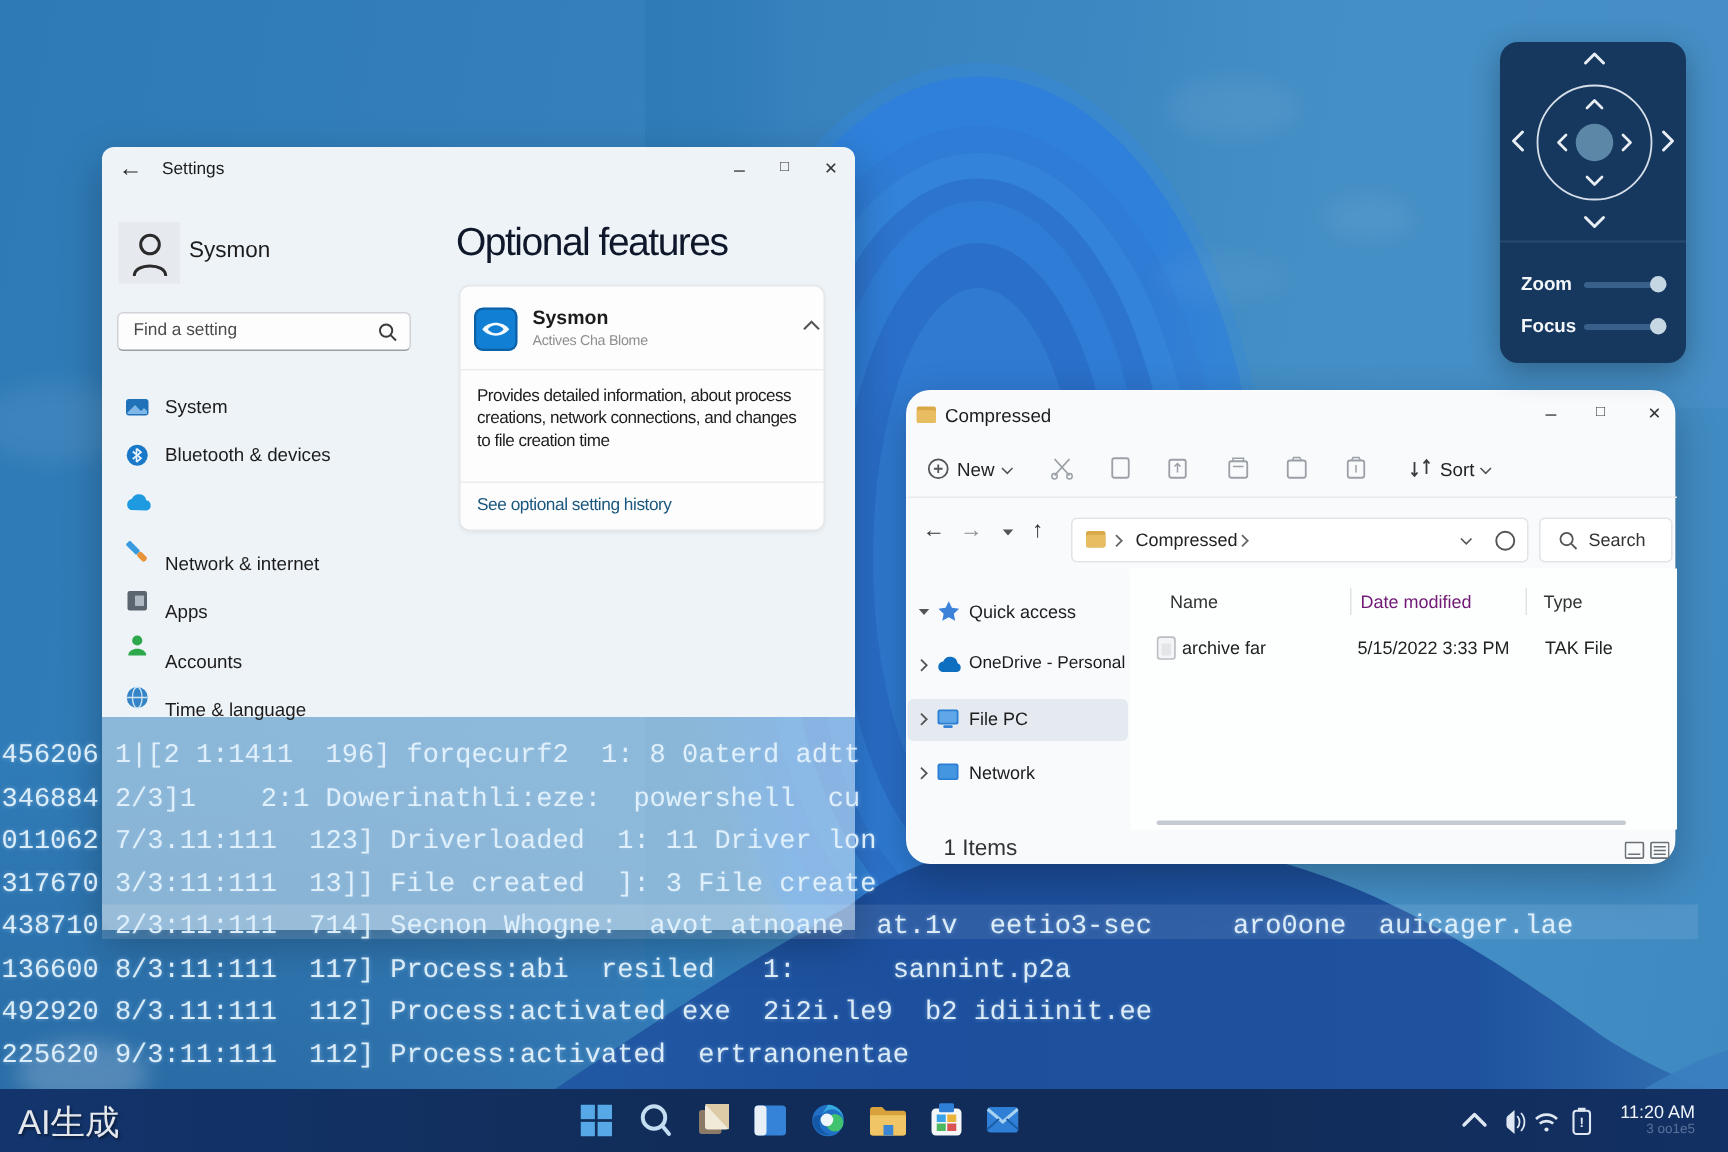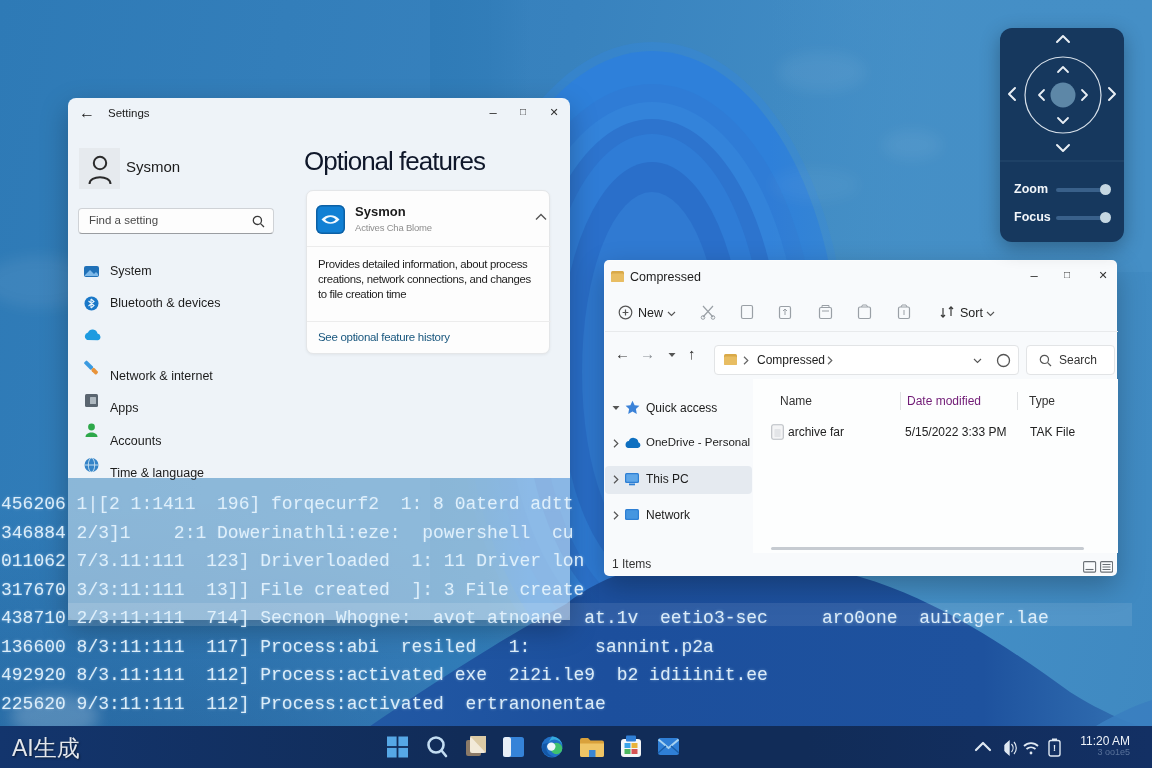--- a/index.html
+++ b/index.html
@@ -145,25 +145,25 @@
       <path d="M5.2,7.5 C8,4 13,4 15.8,7.5 C13,11 8,11 5.2,7.5 Z" fill="#1180d4"></path>
     </svg>
     <div class="abs" style="left:48px;top:13px;font-size:13px;font-weight:600;color:#1b1b1b;">Sysmon</div>
     <div class="abs" style="left:48px;top:31px;font-size:9.5px;letter-spacing:-0.2px;color:#8e8e8e;">Actives Cha Blome</div>
     <svg class="abs" style="left:228px;top:22px;" width="12" height="8" viewBox="0 0 12 8">
       <path d="M1,6.5 L6,1.5 L11,6.5" fill="none" stroke="#555" stroke-width="1.4"></path>
     </svg>
     <div class="abs" style="left:0;top:55px;width:244px;height:1px;background:#ececec;"></div>
     <div class="abs" style="left:11px;top:66px;width:235px;font-size:11.4px;line-height:15px;color:#1d1d1d;white-space:nowrap;letter-spacing:-0.35px;">Provides detailed information, about process<br>creations, network connections, and changes<br>to file creation time</div>
     <div class="abs" style="left:0;top:130px;width:244px;height:1px;background:#ececec;"></div>
-    <div class="abs" style="left:11px;top:140px;font-size:11.5px;letter-spacing:-0.3px;color:#19577e;">See optional feature history</div>
-  </div>
-</div>
-
-<div class="abs" id="explorer" style="left:604px;top:260px;width:513px;height:316px;background:#f8fafc;border-radius:5px;
+    <div class="abs" style="left:11px;top:140px;font-size:11.5px;letter-spacing:-0.3px;color:#19577e;">See optional setting history</div>
+  </div>
+</div>
+
+<div class="abs" id="explorer" style="left:604px;top:260px;width:513px;height:316px;background:#f8fafc;border-radius:16px;
   box-shadow:0 10px 28px rgba(0,0,0,0.26);border:1px solid rgba(255,255,255,0.4);">
 
   <svg class="abs" style="left:6px;top:9px;" width="14" height="13" viewBox="0 0 14 13">
     <rect x="0" y="1" width="13" height="11" rx="1.5" fill="#d9a948"></rect>
     <rect x="0" y="3.5" width="13" height="8.5" rx="1.5" fill="#e8bd62"></rect>
   </svg>
   <div class="abs" style="left:25px;top:9px;font-size:12.5px;color:#1c1c1c;">Compressed</div>
   <div class="abs" style="left:419px;top:7px;width:20px;text-align:center;font-size:13px;color:#333;">–</div>
   <div class="abs" style="left:452px;top:8px;width:20px;text-align:center;font-size:10px;color:#333;">□</div>
   <div class="abs" style="left:488px;top:8px;width:20px;text-align:center;font-size:11px;color:#333;">✕</div>
@@ -269,21 +269,21 @@
     <div class="abs" style="left:41px;top:57px;font-size:11.5px;color:#1c1c1c;white-space:nowrap;">OneDrive - Personal</div>
 
     <svg class="abs" style="left:8px;top:96px;" width="6" height="9" viewBox="0 0 6 9">
         <path d="M1,0.8 L4.8,4.5 L1,8.2" fill="none" stroke="#555" stroke-width="1.2"></path>
       </svg>
     <svg class="abs" style="left:19px;top:93px;" width="16" height="14" viewBox="0 0 16 14">
       <rect x="1" y="1" width="14" height="10" rx="1.5" fill="#2d7fd4"></rect>
       <rect x="2.2" y="2.2" width="11.6" height="7.6" rx="0.8" fill="#5fa7e8"></rect>
       <rect x="5" y="11.5" width="6" height="1.8" fill="#2d7fd4"></rect>
     </svg>
-    <div class="abs" style="left:41px;top:93px;font-size:12px;color:#1c1c1c;white-space:nowrap;">This PC</div>
+    <div class="abs" style="left:41px;top:93px;font-size:12px;color:#1c1c1c;white-space:nowrap;">File PC</div>
 
     <svg class="abs" style="left:8px;top:132px;" width="6" height="9" viewBox="0 0 6 9">
         <path d="M1,0.8 L4.8,4.5 L1,8.2" fill="none" stroke="#555" stroke-width="1.2"></path>
       </svg>
     <svg class="abs" style="left:19px;top:129px;" width="16" height="14" viewBox="0 0 16 14">
       <rect x="1" y="1" width="14" height="11" rx="1.5" fill="#2d7fd4"></rect>
       <rect x="2.2" y="2.2" width="11.6" height="8.6" rx="0.8" fill="#4596e0"></rect>
     </svg>
     <div class="abs" style="left:41px;top:129px;font-size:12px;color:#1c1c1c;white-space:nowrap;">Network</div>
   </div>
@@ -299,21 +299,21 @@
       <rect x="0.7" y="0.7" width="11.6" height="14.6" rx="1.8" fill="#f4f5f6" stroke="#b9bdc2" stroke-width="1.1"></rect>
       <rect x="3.4" y="5" width="6.2" height="8" rx="0.8" fill="#e3e5e8"></rect>
     </svg>
     <div class="abs" style="left:35px;top:46px;font-size:12px;color:#222;">archive far</div>
     <div class="abs" style="left:152px;top:46px;font-size:12px;color:#222;">5/15/2022 3:33 PM</div>
     <div class="abs" style="left:277px;top:46px;font-size:12px;color:#222;">TAK File</div>
 
     <div class="abs" style="left:18px;top:168px;width:313px;height:3px;background:#c6cbd1;border-radius:2px;"></div>
   </div>
 
-  <div class="abs" style="left:7px;top:296px;font-size:12px;color:#333;">1 Items</div>
+  <div class="abs" style="left:24px;top:296px;font-size:15px;color:#333;">1 Items</div>
   <svg class="abs" style="left:478px;top:300px;" width="30" height="12" viewBox="0 0 30 12">
     <rect x="0.6" y="0.6" width="12" height="10.5" rx="1" fill="none" stroke="#6a7076" stroke-width="1.1"></rect>
     <line x1="2.5" y1="8.5" x2="10.5" y2="8.5" stroke="#6a7076" stroke-width="1.1"></line>
     <rect x="17.6" y="0.6" width="12" height="10.5" rx="1" fill="none" stroke="#6a7076" stroke-width="1.1"></rect>
     <line x1="19.5" y1="3.5" x2="27.5" y2="3.5" stroke="#6a7076"></line>
     <line x1="19.5" y1="6" x2="27.5" y2="6" stroke="#6a7076"></line>
     <line x1="19.5" y1="8.5" x2="27.5" y2="8.5" stroke="#6a7076"></line>
   </svg>
 </div>
 

